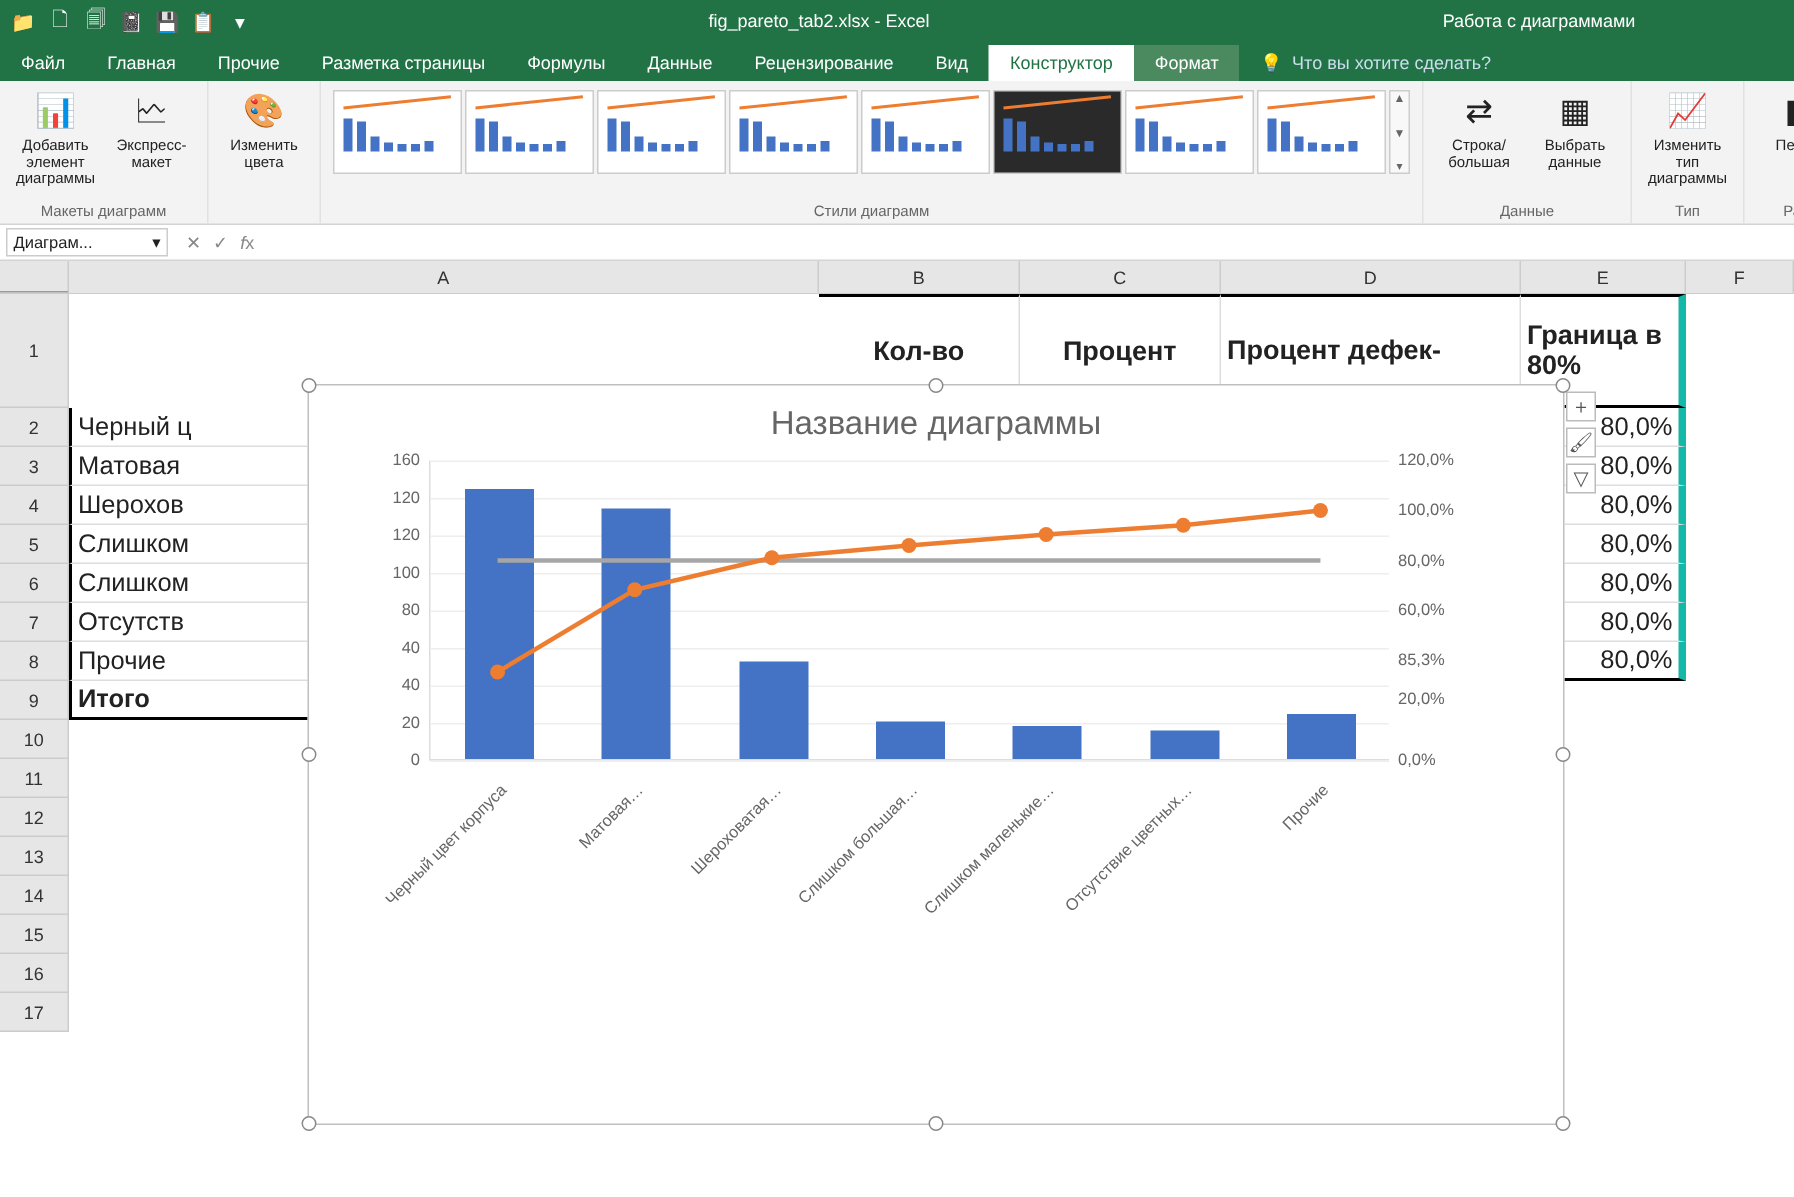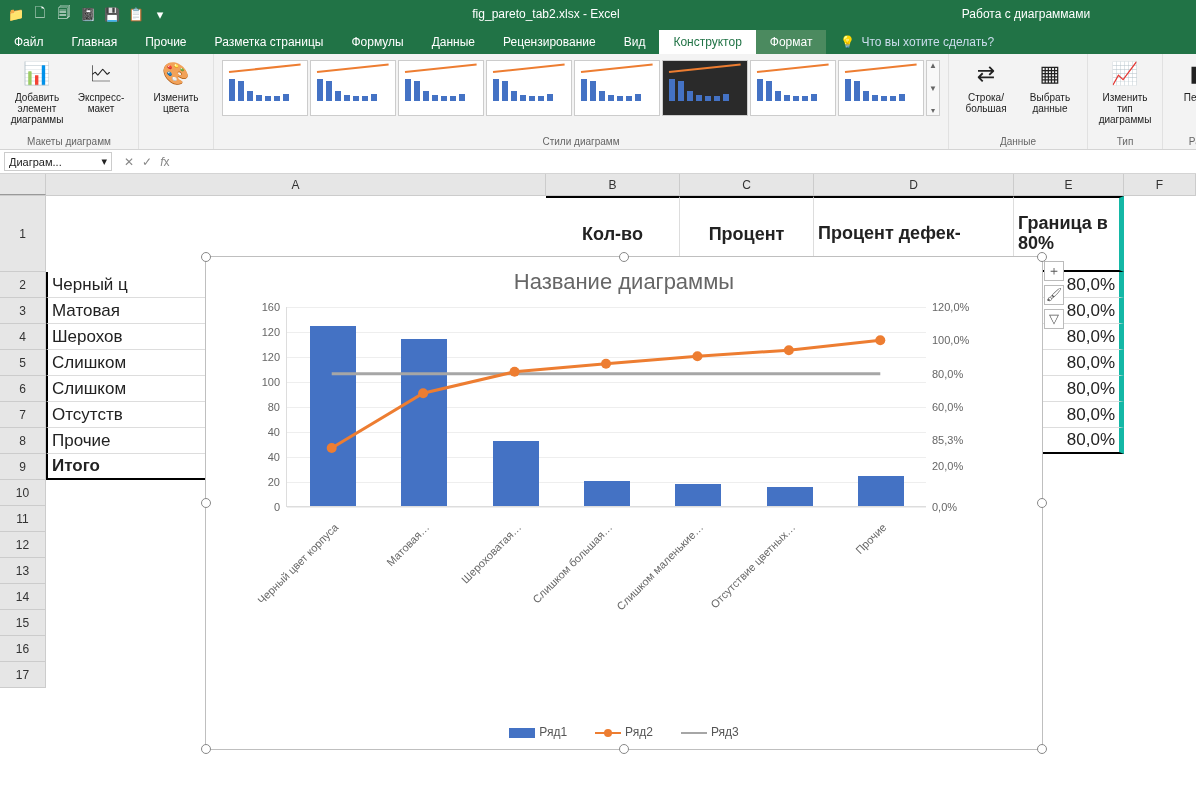--- a/index.html
+++ b/index.html
@@ -406,21 +406,16 @@
           <div id="catlabels">
               <div class="cat-label" style="left: -54.2857px; top: 214px;">Черный цвет корпуса</div>
               <div class="cat-label" style="left: 37.1429px; top: 214px;">Матовая…</div>
               <div class="cat-label" style="left: 128.571px; top: 214px;">Шероховатая…</div>
               <div class="cat-label" style="left: 220px; top: 214px;">Слишком большая…</div>
               <div class="cat-label" style="left: 311.429px; top: 214px;">Слишком маленькие…</div>
               <div class="cat-label" style="left: 402.857px; top: 214px;">Отсутствие цветных…</div>
               <div class="cat-label" style="left: 494.286px; top: 214px;">Прочие</div>
             </div>
         </div>
-        <div class="legend">
-          <span><span class="sw" style="background:#4472c4"></span><span>Ряд1</span></span>
-          <span><span class="ln" style="background:#ed7d31"><span class="dot"></span></span><span>Ряд2</span></span>
-          <span><span class="ln" style="background:#a6a6a6"></span><span>Ряд3</span></span>
-        </div>
       </div>
     </div>
   </div>
 </div>
 
 </body></html>

